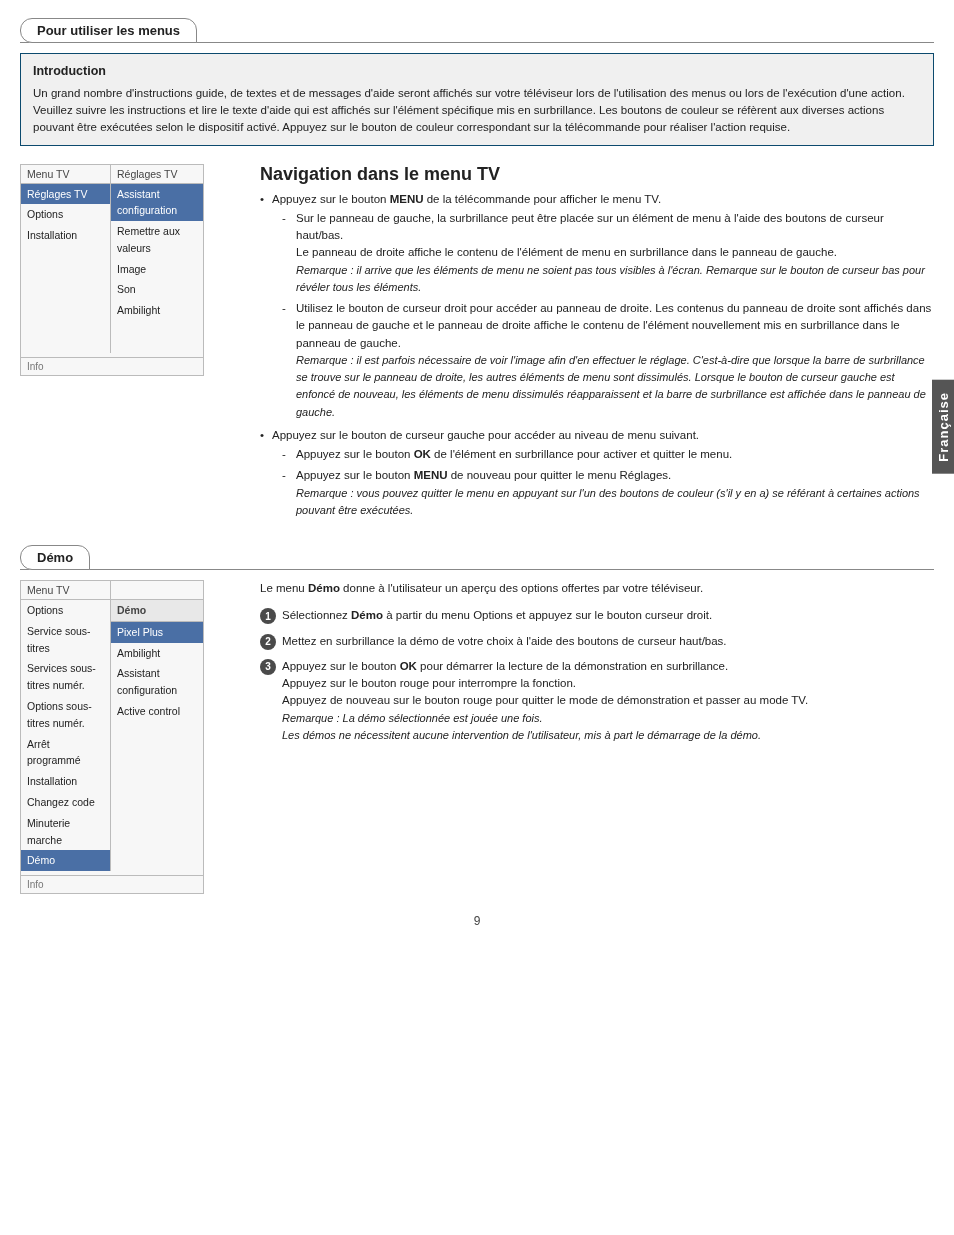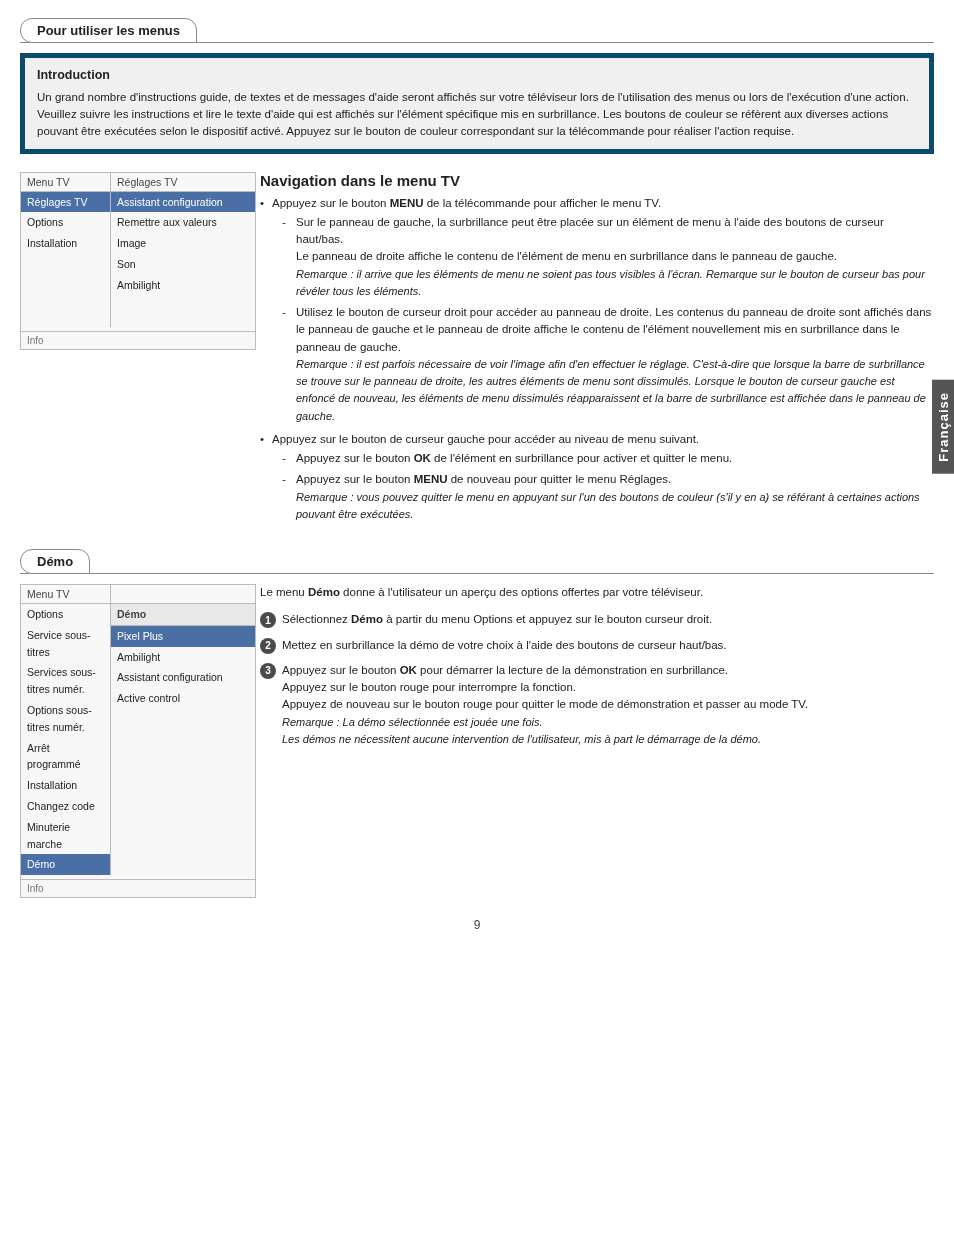--- a/index.html
+++ b/index.html
@@ -39,21 +39,21 @@
     .section-divider {
       border: none;
       border-top: 1.5px solid #888;
       margin-top: -1px;
       margin-bottom: 10px;
     }
 
     
     .intro-block {
       background: #f0f0f0;
-      border: 5px solid #0c4a6e;
+      border: 1px solid #0c4a6e;
       padding: 8px 12px;
       margin-bottom: 18px;
       font-size: 11.5px;
       line-height: 1.5;
     }
 
     .intro-block .intro-title {
       font-weight: bold;
       font-size: 12.5px;
       margin-bottom: 4px;
@@ -72,21 +72,21 @@
     }
 
     .col-right {
       flex: 1;
     }
 
     
     .menu-box {
       border: 1px solid #bbb;
       background: #f7f7f7;
-      width: 236px;
+      width: 184px;
       font-size: 11px;
     }
 
     .menu-box .menu-item {
       padding: 2px 6px;
       font-size: 10.5px;
       line-height: 1.6;
     }
 
     .menu-box .menu-item.highlighted {
@@ -103,21 +103,21 @@
       padding: 3px 6px;
       font-size: 10px;
       color: #777;
       border-top: 1px solid #bbb;
       margin-top: 4px;
     }
 
     
     .nav-title {
       font-weight: bold;
-      font-size: 15px;
+      font-size: 18px;
       margin-bottom: 6px;
     }
 
     .nav-text {
       font-size: 11.5px;
       line-height: 1.5;
       margin-bottom: 8px;
     }
 
     .bullet-list {

